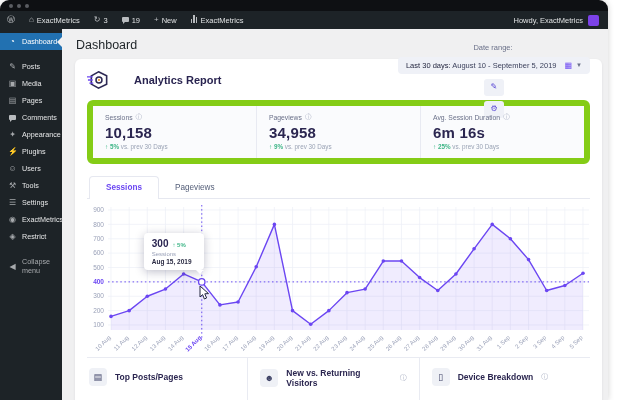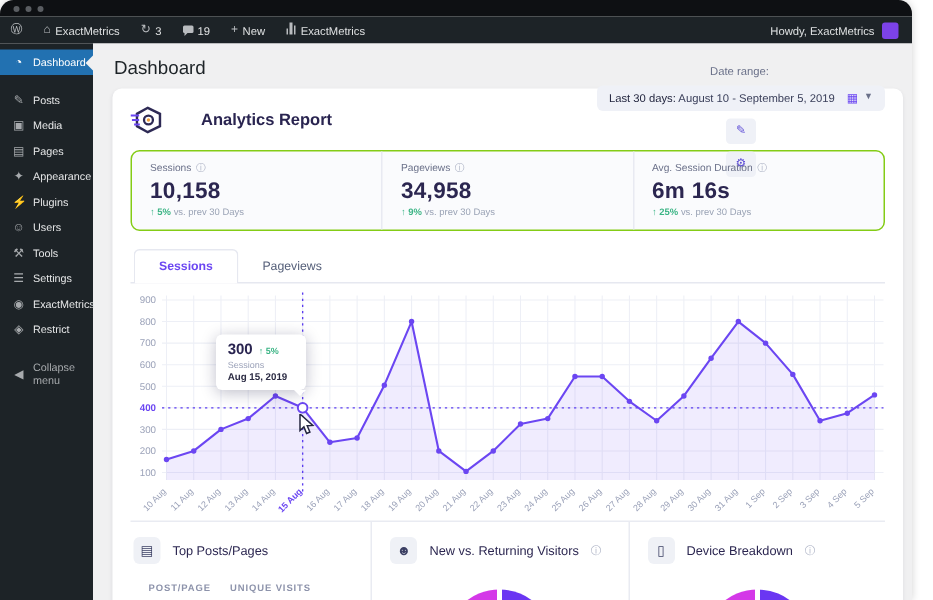--- a/index.html
+++ b/index.html
@@ -54,21 +54,21 @@
   .dr-pill { display:flex; align-items:center; gap:4px; background:#eff1f7; border:none; border-radius:4px;
              padding:4px 8px; font-size:7.5px; color:#3c415c; cursor:pointer; font-family:inherit; }
   .dr-bold { font-weight:normal; color:#23263f; }
   .cal { color:#6b46f2; font-size:8px; margin-left:4px; }
   .caret { color:#6a7089; font-size:6px; }
   .icon-btn { width:20px; height:17px; background:#eff1f7; border:none; border-radius:3px; cursor:pointer;
               display:flex; align-items:center; justify-content:center; }
   .icon-btn span { color:#5c4bd6; font-size:8px; line-height:1; }
 
   
-  .metrics { display:flex; margin-top:8px; background:#fafbfd; border:1px solid #84cc16; border-radius:6px; }
+  .metrics { display:flex; margin-top:8px; background:#fafbfd; border:6px solid #84cc16; border-radius:6px; }
   .metric { flex:1; padding:7px 12px 8px; border-left:1px solid #e8eaf2; }
   .metric:first-child { border-left:none; }
   .m-label { font-size:6.8px; color:#6a7089; display:flex; align-items:center; gap:3px; }
   .m-label .info { color:#aab0c3; font-size:6.5px; cursor:pointer; }
   .m-value { font-size:15px; font-weight:bold; color:#2b2650; margin-top:2px; letter-spacing:.2px; }
   .m-delta { font-size:6.3px; margin-top:2px; }
   .m-delta .arrow { color:#3db586; font-weight:bold; }
   .m-delta .suffix { color:#9aa3b5; }
 
   
@@ -94,21 +94,21 @@
   .tt-date { font-size:6.5px; font-weight:bold; color:#2c2c44; margin-top:1px; }
   .cursor { position:absolute; z-index:6; }
 
   
   .bottom { display:flex; border-top:1px solid #e9ebf2; margin-top:4px; }
   .bcard { flex:1; padding:10px 12px 0; border-left:1px solid #e9ebf2; }
   .bcard:first-child { border-left:none; padding-left:2px; }
   .bhead { display:flex; align-items:center; gap:8px; }
   .bicon { width:18px; height:18px; background:#eff1f6; border-radius:4px; display:flex; align-items:center;
            justify-content:center; font-size:9px; color:#3b3f63; flex-shrink:0; }
-  .btitle { font-size:8.5px; font-weight:normal; color:#2b2650; }
+  .btitle { font-size:8.5px; font-weight:bold; color:#2b2650; }
   .binfo { color:#aab0c3; font-size:7px; cursor:pointer; }
   .cols { display:flex; justify-content:space-between; margin-top:13px; padding:0 28px 0 10px;
           font-size:6.3px; font-weight:bold; letter-spacing:.6px; color:#8d93ab; }
   .pie { width:72px; height:72px; border-radius:50%; margin:17px auto 0; }
 </style>
 </head>
 <body>
 
 <div class="stage">
   <div class="window">
@@ -165,20 +165,24 @@
             <span class="ic">✎</span>
             <span>Posts</span>
           </div>
           <div class="sb-item">
             <span class="ic">▣</span>
             <span>Media</span>
           </div>
           <div class="sb-item">
             <span class="ic">▤</span>
             <span>Pages</span>
+          </div>
+          <div class="sb-item">
+            <span class="ic"><span class="bubble"></span></span>
+            <span>Comments</span>
           </div>
           <div class="sb-item">
             <span class="ic">✦</span>
             <span>Appearance</span>
           </div>
           <div class="sb-item">
             <span class="ic">⚡</span>
             <span>Plugins</span>
           </div>
           <div class="sb-item">

